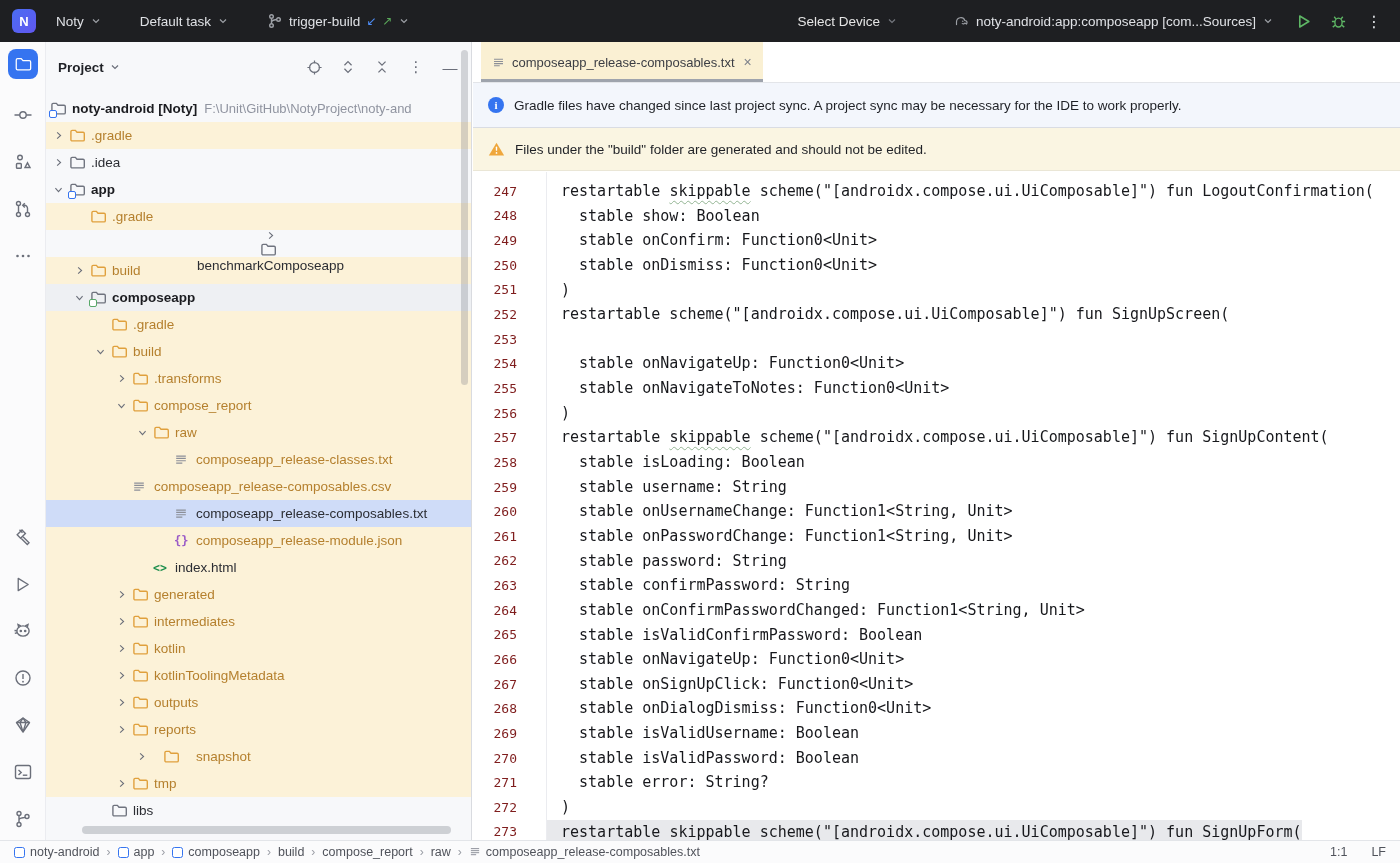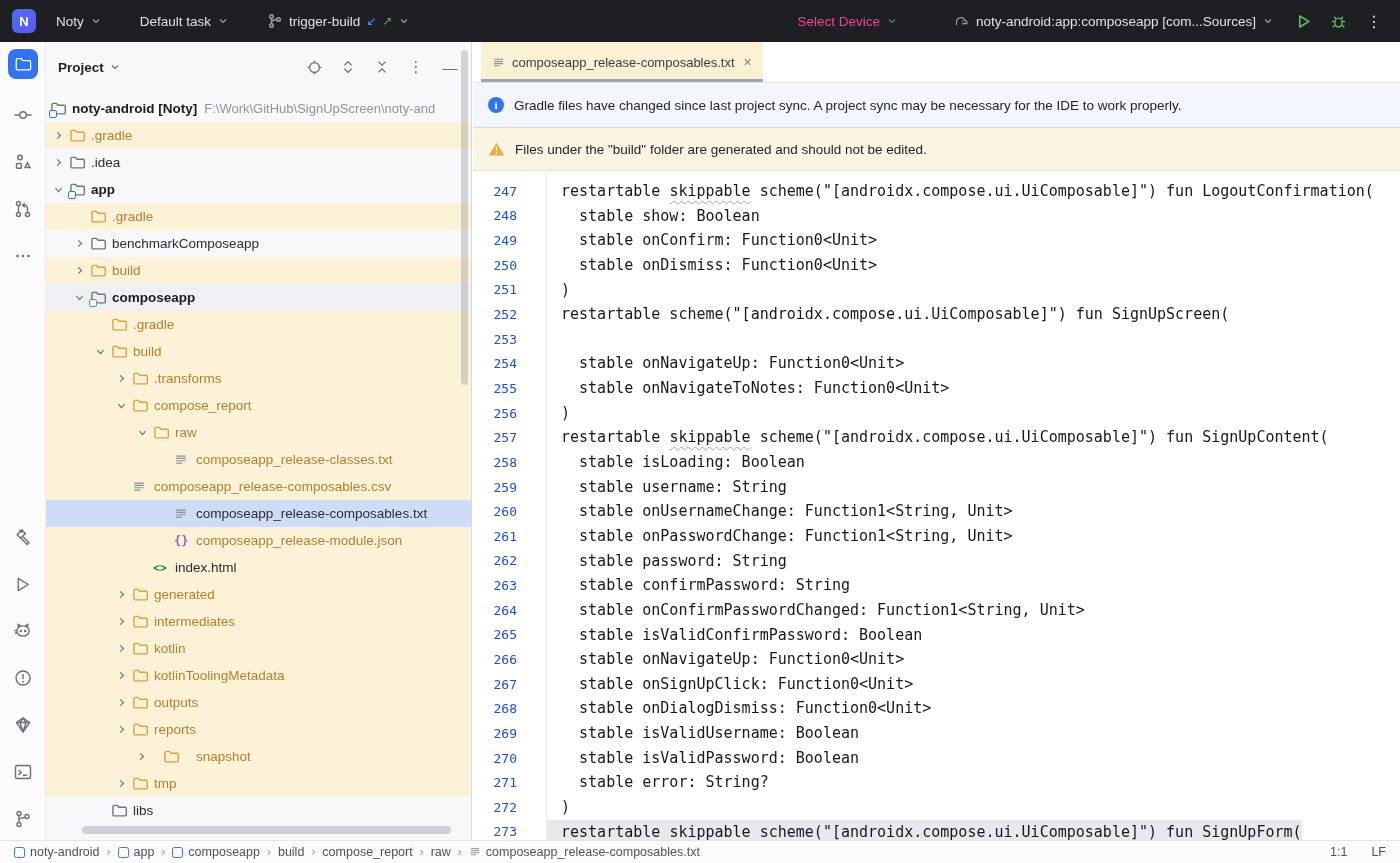--- a/index.html
+++ b/index.html
@@ -6,21 +6,21 @@
   html,body { width:1400px; height:863px; overflow:hidden; background:#fff;
     font-family:"Liberation Sans","DejaVu Sans",sans-serif; }
   svg { display:block; }
 
   
   .topbar { position:absolute; left:0; top:0; width:1400px; height:42px; background:#1e1f22;
     display:flex; align-items:center; justify-content:space-between; padding:0 12px; }
   .tb-group { display:flex; align-items:center; gap:8px; }
   .tb-item { display:flex; align-items:center; gap:6px; color:#dfe1e5; font-size:13.5px;
     padding:5px 8px; border-radius:6px; cursor:default; }
-  .tb-item.muted { color:#ec4899; }
+  .tb-item.muted { color:#e5e5e5; }
   .app-badge { width:24px; height:24px; border-radius:6px; margin-right:4px;
     background:linear-gradient(135deg,#4a6df2,#6157f0); color:#fff; font-weight:bold;
     font-size:13px; display:flex; align-items:center; justify-content:center; }
   .arrow-in { color:#4e8df7; font-size:12px; }
   .arrow-out { color:#5aa85a; font-size:12px; }
   .kebab { color:#dfe1e5; font-size:16px; letter-spacing:0; padding:0 6px; }
 
   
   .toolstrip { position:absolute; left:0; top:42px; width:46px; bottom:23px; background:#fbfbfc;
     border-right:1px solid #ebecf0; display:flex; flex-direction:column; align-items:center;
@@ -68,21 +68,21 @@
   .tab-close { color:#7d818b; font-size:14px; line-height:1; margin-left:2px; }
   .banner { display:flex; align-items:center; gap:10px; padding-left:15px; font-size:13.5px; color:#1f2126; }
   .banner-info { height:45px; background:#f3f6fc; border-bottom:1px solid #d9dce3; }
   .banner-warn { height:43px; background:#faf5e2; border-bottom:1px solid #eae6d6; }
   .info-ic { width:16px; height:16px; border-radius:50%; background:#3574f0; color:#fff; flex:none;
     font-size:11px; font-weight:bold; display:flex; align-items:center; justify-content:center;
     font-family:"Liberation Serif",serif; }
   .code-wrap { position:absolute; left:0; right:0; top:130px; bottom:0; overflow:hidden; padding-top:7px; }
   .gutter-sep { position:absolute; left:73px; top:0; bottom:0; width:1px; background:#ebecf0; }
   .cline { display:flex; height:24.65px; align-items:center; }
-  .cnum { width:73px; flex:none; text-align:right; padding-right:29px; color:#1d4ed8;
+  .cnum { width:73px; flex:none; text-align:right; padding-right:29px; color:#7f1d1d;
     font:13px "DejaVu Sans Mono",monospace; }
   .ctext { padding-left:15px; white-space:pre; font:15px/24.65px "DejaVu Sans Mono",monospace; color:#17181c; }
   .sq { text-decoration:underline; text-decoration-style:wavy; text-decoration-color:#93b493;
     text-decoration-thickness:1px; text-underline-offset:4px; }
   .hl-box { background:#e8e9ec; }
 
   
   .statusbar { position:absolute; left:0; right:0; bottom:0; height:23px; background:#fbfbfc;
     border-top:1px solid #e3e5e9; display:flex; align-items:center; padding:0 14px;
     font-size:12.5px; color:#50535b; }
@@ -306,21 +306,21 @@
   </div>
   <div id="tree">
       <div class="trow" style="padding-left: 4px;">
         <span class="ticon">
           <svg width="17" height="17" viewBox="0 0 16 16">
             <path d="M1.8 4.4c0-.7.5-1.2 1.2-1.2h3l1.5 1.7h5.7c.7 0 1.2.5 1.2 1.2v5.8c0 .7-.5 1.2-1.2 1.2H3c-.7 0-1.2-.5-1.2-1.2z" fill="none" stroke="#6f737e" stroke-width="1.3"></path>
           </svg>
           <span class="badge"></span>
         </span>
         <span class="lbl tx-bold">noty-android [Noty]</span>
-        <span class="root-path">F:\Work\GitHub\SignUpScreen\noty-and</span>
+        <span class="root-path">F:\Unit\GitHub\NotyProject\noty-and</span>
       </div>
       <div class="trow bg-yellow" style="padding-left: 2px;">
         <span class="cv">
           <svg width="11" height="11" viewBox="0 0 16 16">
             <polyline points="6,3.5 11,8 6,12.5" fill="none" stroke="#6b6f7a" stroke-width="1.6"></polyline>
           </svg>
         </span>
         <span class="ticon">
           <svg width="17" height="17" viewBox="0 0 16 16">
             <path d="M1.8 4.4c0-.7.5-1.2 1.2-1.2h3l1.5 1.7h5.7c.7 0 1.2.5 1.2 1.2v5.8c0 .7-.5 1.2-1.2 1.2H3c-.7 0-1.2-.5-1.2-1.2z" fill="none" stroke="#e0a03c" stroke-width="1.3"></path>
@@ -357,21 +357,21 @@
       </div>
       <div class="trow bg-yellow" style="padding-left: 23px;">
         <span class="cv"></span>
         <span class="ticon">
           <svg width="17" height="17" viewBox="0 0 16 16">
             <path d="M1.8 4.4c0-.7.5-1.2 1.2-1.2h3l1.5 1.7h5.7c.7 0 1.2.5 1.2 1.2v5.8c0 .7-.5 1.2-1.2 1.2H3c-.7 0-1.2-.5-1.2-1.2z" fill="none" stroke="#e0a03c" stroke-width="1.3"></path>
           </svg>
         </span>
         <span class="lbl tx-excluded">.gradle</span>
       </div>
-      <div class="trow" style="padding-left: 23px;">
+      <div class="trow" style="padding-left: 23px; flex-direction: column;">
         <span class="cv">
           <svg width="11" height="11" viewBox="0 0 16 16">
             <polyline points="6,3.5 11,8 6,12.5" fill="none" stroke="#6b6f7a" stroke-width="1.6"></polyline>
           </svg>
         </span>
         <span class="ticon">
           <svg width="17" height="17" viewBox="0 0 16 16">
             <path d="M1.8 4.4c0-.7.5-1.2 1.2-1.2h3l1.5 1.7h5.7c.7 0 1.2.5 1.2 1.2v5.8c0 .7-.5 1.2-1.2 1.2H3c-.7 0-1.2-.5-1.2-1.2z" fill="none" stroke="#6f737e" stroke-width="1.3"></path>
           </svg>
         </span>

